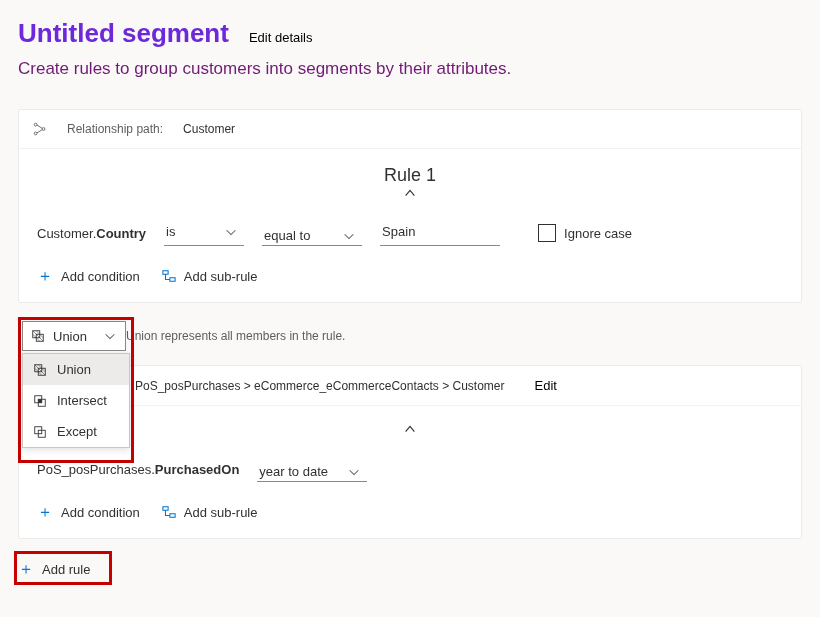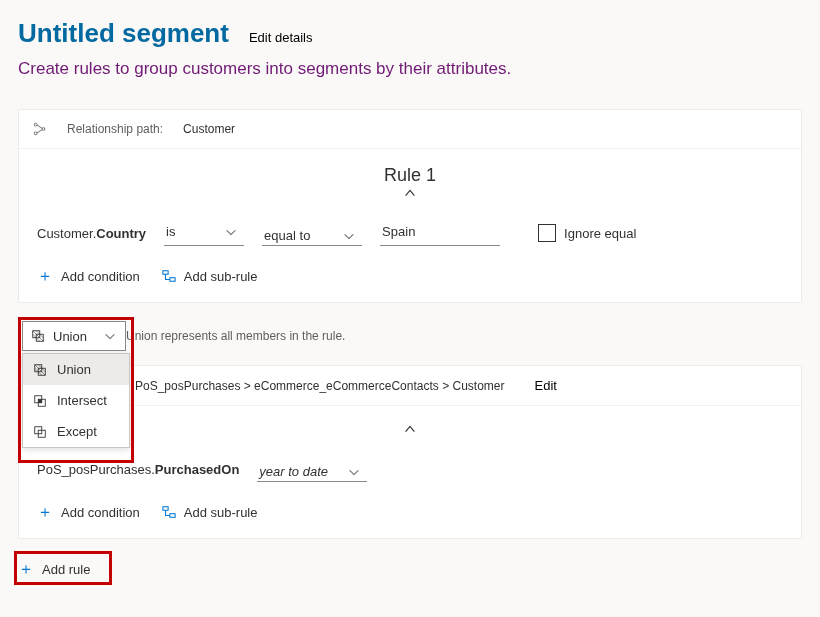--- a/index.html
+++ b/index.html
@@ -6,21 +6,21 @@
   body {
     margin: 0;
     padding: 18px;
     font-family: "Segoe UI", -apple-system, sans-serif;
     font-size: 13px;
     color: #323130;
     background: #faf9f8;
     width: 820px;
   }
   .header-row { display: flex; align-items: baseline; gap: 20px; margin-bottom: 10px; }
-  .page-title { font-size: 26px; font-weight: 600; margin: 0; color: #0369a1; }
+  .page-title { font-size: 26px; font-weight: 600; margin: 0; color: #6d28d9; }
   .link { color: #000000; font-size: 13px; cursor: pointer; }
   .subtitle { font-size: 17px; color: #701a75; margin-bottom: 30px; }
   .rule-card {
     background: #fff;
     border: 1px solid #edebe9;
     border-radius: 2px;
     padding: 0;
     margin-bottom: 18px;
   }
   .relpath {
@@ -147,21 +147,21 @@
         <span class="txt">equal to</span>
         <svg class="ic" viewBox="0 0 16 16">
             <path d="M3 6 L8 11 L13 6" fill="none" stroke="#605e5c" stroke-width="1.2"></path>
           </svg>
       </div>
       <div class="dd val">
         <span class="txt">Spain</span>
       </div>
       <div class="checkbox-wrap">
         <div class="chk"></div>
-        <span>Ignore equal</span>
+        <span>Ignore case</span>
       </div>
     </div>
     <div class="actions-row">
       <div class="action-btn">
         <span class="plus-ic">＋</span>
         <span>Add condition</span>
       </div>
       <div class="action-btn">
         <svg class="ic subrule-ic" viewBox="0 0 16 16">
             <rect x="1" y="2" width="6" height="4" fill="none" stroke="#0078d4" stroke-width="1.2"></rect>
@@ -227,21 +227,21 @@
     <div class="rule-head">
       <div></div>
       <svg class="chev" viewBox="0 0 16 16">
           <path d="M3 11 L8 5 L13 11" fill="none" stroke="#323130" stroke-width="1.3"></path>
         </svg>
     </div>
     <div class="cond-row">
       <span class="entity-attr">
         <span class="ent">PoS_posPurchases</span><span class="dot">.</span><span class="attr">PurchasedOn</span>
       </span>
-      <div class="dd wide" style="min-width:110px;font-style:italic;">
+      <div class="dd wide" style="min-width:110px;">
         <span class="txt">year to date</span>
         <svg class="ic" viewBox="0 0 16 16">
             <path d="M3 6 L8 11 L13 6" fill="none" stroke="#605e5c" stroke-width="1.2"></path>
           </svg>
       </div>
     </div>
     <div class="actions-row">
       <div class="action-btn">
         <span class="plus-ic">＋</span>
         <span>Add condition</span>

